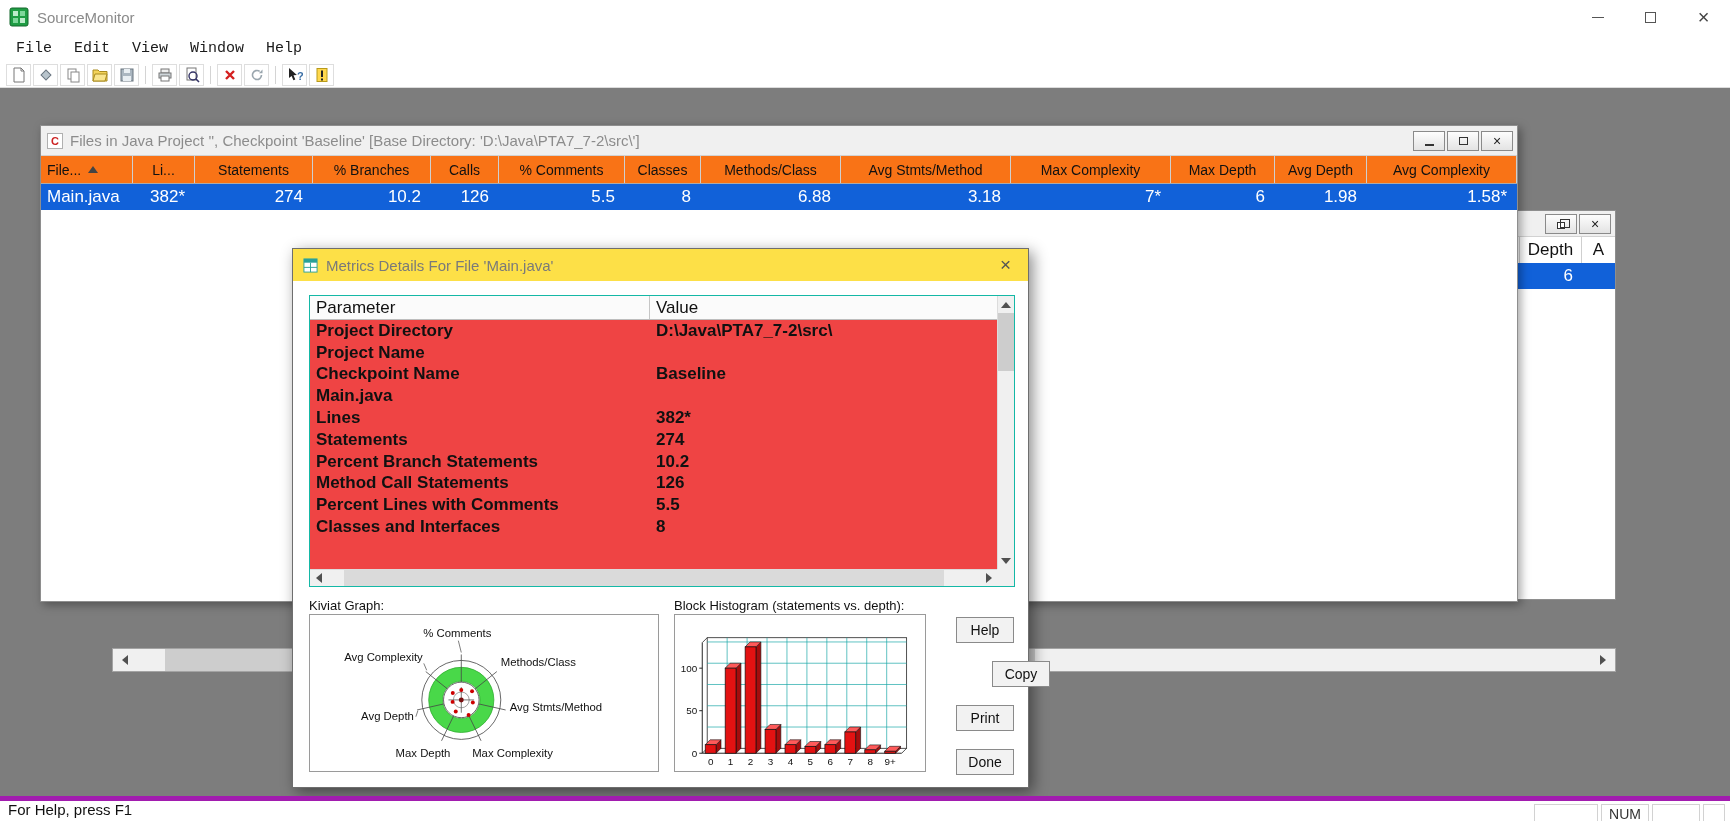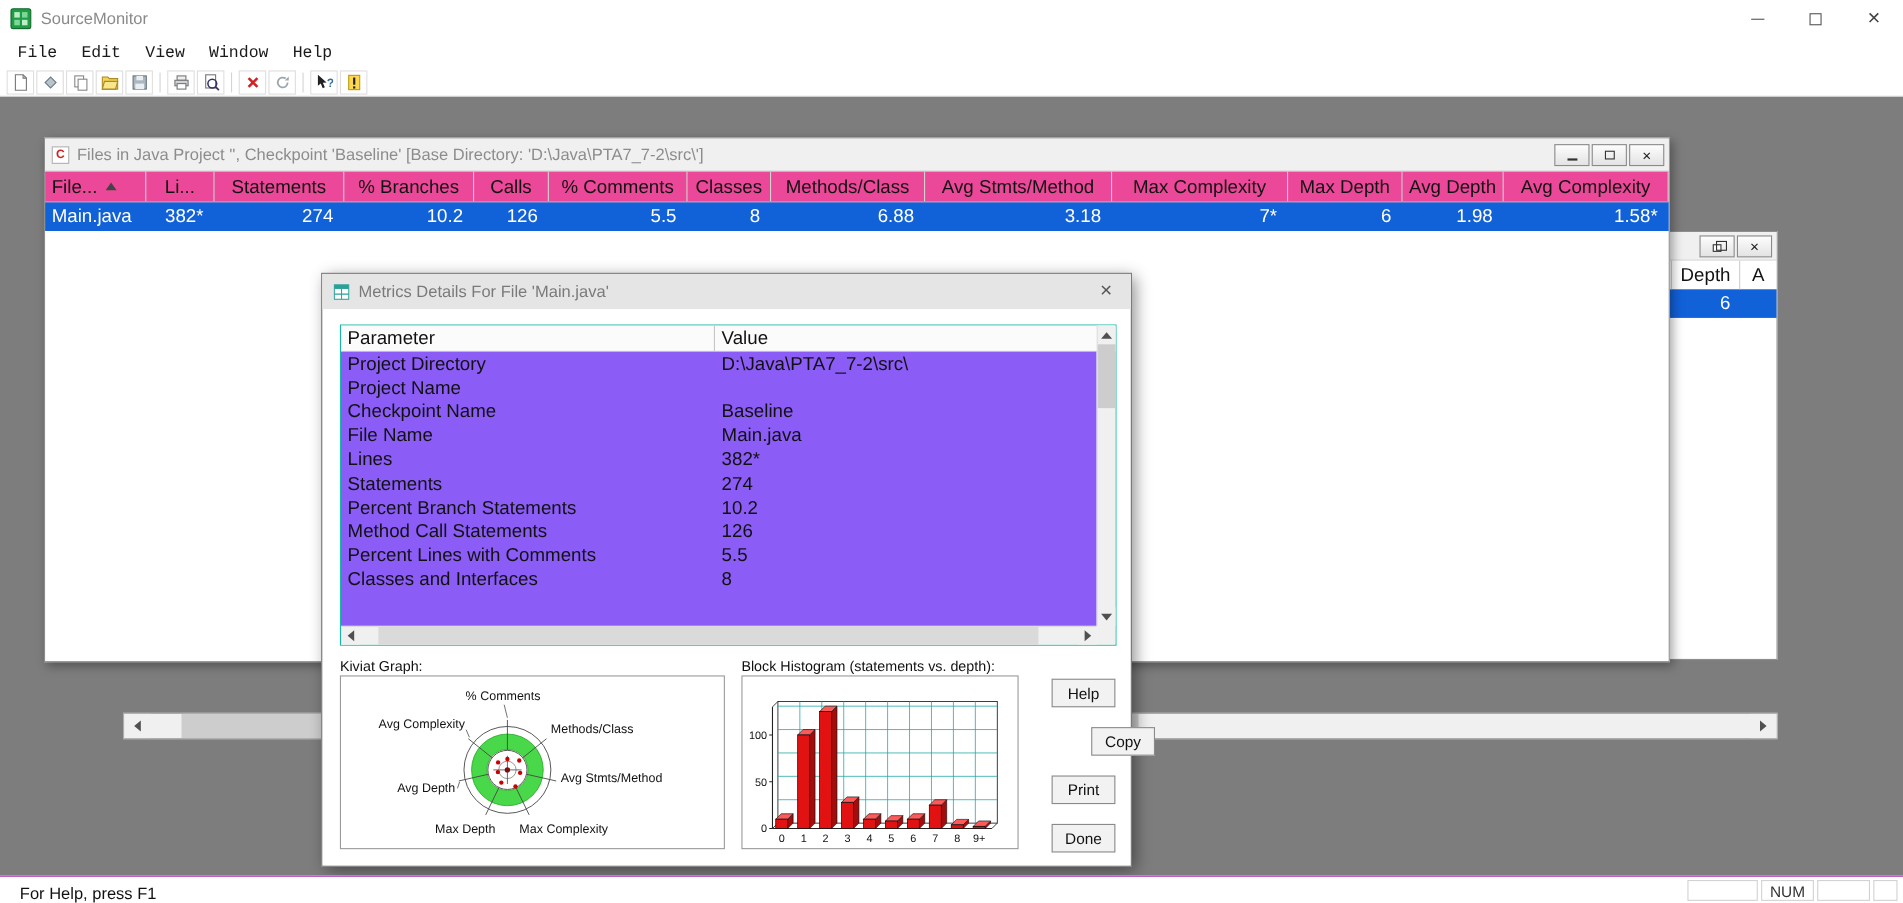--- a/index.html
+++ b/index.html
@@ -32,21 +32,21 @@
   .cwin-btns{margin-left:auto;display:flex;gap:2px;padding-right:4px;flex:none;}
   .cbtn{width:32px;height:20px;border:1px solid #8a8a8a;background:linear-gradient(#fdfdfd,#e3e3e3);display:flex;align-items:center;justify-content:center;font-size:14px;color:#222;line-height:1;}
   .g-min{width:9px;border-top:2px solid #333;margin-top:9px;}
   .g-max{width:9px;height:8px;border:1px solid #333;}
   .g-restore{width:8px;height:7px;border:1px solid #333;background:#fff;position:relative;margin-top:3px;}
   .g-restore::before{content:"";position:absolute;left:2px;top:-4px;width:8px;height:7px;border:1px solid #333;}
 
   
   #files-window{left:40px;top:37px;width:1478px;height:477px;}
   #files-icon{width:16px;height:16px;background:#fff;border:1px solid #b0b0b0;color:#c22;font-size:11px;font-weight:bold;display:flex;align-items:center;justify-content:center;flex:none;}
-  .files-header{display:flex;height:28px;background:#ec4899;border-bottom:1px solid #ababab;font-size:17px;}
+  .files-header{display:flex;height:28px;background:#f97316;border-bottom:1px solid #ababab;font-size:14px;}
   .hcell{display:flex;align-items:center;justify-content:center;border-right:1px solid #cfcfcf;white-space:nowrap;overflow:hidden;}
   .hcell.first{justify-content:flex-start;padding-left:6px;gap:7px;}
   .sort-up{width:0;height:0;border-left:5px solid transparent;border-right:5px solid transparent;border-bottom:7px solid #444;}
   .files-row{display:flex;height:26px;background:#1161d9;color:#fff;font-size:17px;}
   .rcell{display:flex;align-items:center;justify-content:flex-end;padding-right:10px;white-space:nowrap;overflow:hidden;}
   .rcell.first{justify-content:flex-start;padding-left:6px;}
 
   
   #behind-window{left:112px;top:122px;width:1504px;height:390px;box-shadow:none;}
   #behind-window .child-titlebar{height:26px;}
@@ -63,28 +63,28 @@
   .sb-btn{width:24px;height:100%;display:flex;align-items:center;justify-content:center;background:#f0f0f0;flex:none;}
   .sb-track{flex:1;position:relative;}
   .sb-thumb{position:absolute;left:28px;top:0;bottom:0;width:870px;background:#cdcdcd;}
   .tri-left{width:0;height:0;border-top:5px solid transparent;border-bottom:5px solid transparent;border-right:6px solid #505050;}
   .tri-right{width:0;height:0;border-top:5px solid transparent;border-bottom:5px solid transparent;border-left:6px solid #505050;}
   .tri-up{width:0;height:0;border-left:5px solid transparent;border-right:5px solid transparent;border-bottom:6px solid #505050;}
   .tri-down{width:0;height:0;border-left:5px solid transparent;border-right:5px solid transparent;border-top:6px solid #505050;}
 
   
   #dialog{left:292px;top:160px;width:737px;height:540px;border:1px solid #6e6e6e;box-shadow:4px 4px 14px rgba(0,0,0,.45);}
-  .dlg-titlebar{height:32px;display:flex;align-items:center;padding-left:10px;gap:8px;color:#7a7a7a;font-size:15px;background:#e5e5e5;}
+  .dlg-titlebar{height:32px;display:flex;align-items:center;padding-left:10px;gap:8px;color:#7a7a7a;font-size:15px;background:#fde047;}
   .dlg-close{margin-left:auto;width:45px;height:32px;display:flex;align-items:center;justify-content:center;font-size:19px;color:#555;}
   #metrics-grid{position:absolute;left:16px;top:46px;width:706px;height:292px;border:1px solid #14b8a6;background:#fff;}
   .grid-header{display:flex;height:24px;background:#fbfbfb;border-bottom:1px solid #bdbdbd;font-size:17px;}
   .ghcell{display:flex;align-items:center;padding-left:6px;border-right:1px solid #c6c6c6;}
   .ghcell.param{width:340px;}
   .ghcell.value{width:349px;border-right:none;}
-  #metrics-grid-body{position:absolute;left:0;top:24px;right:17px;bottom:17px;overflow:hidden;font-size:17px;background:#8b5cf6;}
+  #metrics-grid-body{position:absolute;left:0;top:24px;right:17px;bottom:17px;overflow:hidden;font-size:17px;background:#ef4444;font-weight:bold;}
   .grow{display:flex;height:21.8px;align-items:center;}
   .gcell{padding-left:6px;white-space:nowrap;overflow:hidden;}
   .gparam{width:340px;}
   .gvalue{flex:1;}
   .vscroll{position:absolute;top:0;right:0;width:17px;bottom:17px;background:#f0f0f0;border-left:1px solid #dcdcdc;}
   .vscroll .sb-btn{width:100%;height:17px;}
   .vs-down{position:absolute;bottom:0;}
   .vs-thumb{position:absolute;top:17px;left:0;right:0;height:58px;background:#cdcdcd;}
   .hscroll{position:absolute;left:0;right:17px;bottom:0;height:17px;background:#f0f0f0;border-top:1px solid #dcdcdc;display:flex;}
   .hscroll .sb-btn{width:17px;height:100%;}
@@ -94,21 +94,21 @@
   #kiviat-label{left:16px;top:349px;}
   #hist-label{left:381px;top:349px;}
   .panel{position:absolute;top:365px;height:158px;border:1px solid #9a9a9a;background:#fff;}
   #kiviat-panel{left:16px;width:350px;}
   #hist-panel{left:381px;width:252px;}
   .panel svg{width:100%;height:100%;display:block;}
   .dlg-btn{position:absolute;left:663px;width:58px;height:26px;background:#f2f2f2;border:1px solid #8a8a8a;font-size:14px;display:flex;align-items:center;justify-content:center;color:#111;}
   #btn-help{top:368px;} #btn-copy{top:412px;margin-left:36px;} #btn-print{top:456px;} #btn-done{top:500px;text-align:right;}
 
   
-  #statusbar{position:absolute;left:0;bottom:0;width:1730px;height:25px;background:#fff;border-top:1px solid #a21caf;display:flex;align-items:flex-end;padding-left:18px;font-size:15px;color:#111;}
+  #statusbar{position:absolute;left:0;bottom:0;width:1730px;height:25px;background:#fff;border-top:5px solid #a21caf;display:flex;align-items:flex-start;padding-left:8px;font-size:15px;color:#111;}
   #status-panes{position:absolute;right:5px;top:3px;display:flex;gap:3px;}
   .sbox{height:19px;border:1px solid #d2d2d2;display:flex;align-items:center;justify-content:center;font-size:14px;color:#333;}
   .sbox.b0{width:64px;} .sbox.b1{width:48px;} .sbox.b2{width:48px;} .sbox.b3{width:22px;}
 </style>
 </head>
 <body>
 
 <div id="screen">
 
   <div id="titlebar">
@@ -355,21 +355,20 @@
             </div>
             <div class="grow">
               <div class="gcell gparam">Project Name</div>
               <div class="gcell gvalue"></div>
             </div>
             <div class="grow">
               <div class="gcell gparam">Checkpoint Name</div>
               <div class="gcell gvalue">Baseline</div>
             </div>
             <div class="grow">
-              <div class="gcell gparam">File Name</div>
               <div class="gcell gvalue">Main.java</div>
             </div>
             <div class="grow">
               <div class="gcell gparam">Lines</div>
               <div class="gcell gvalue">382*</div>
             </div>
             <div class="grow">
               <div class="gcell gparam">Statements</div>
               <div class="gcell gvalue">274</div>
             </div>

